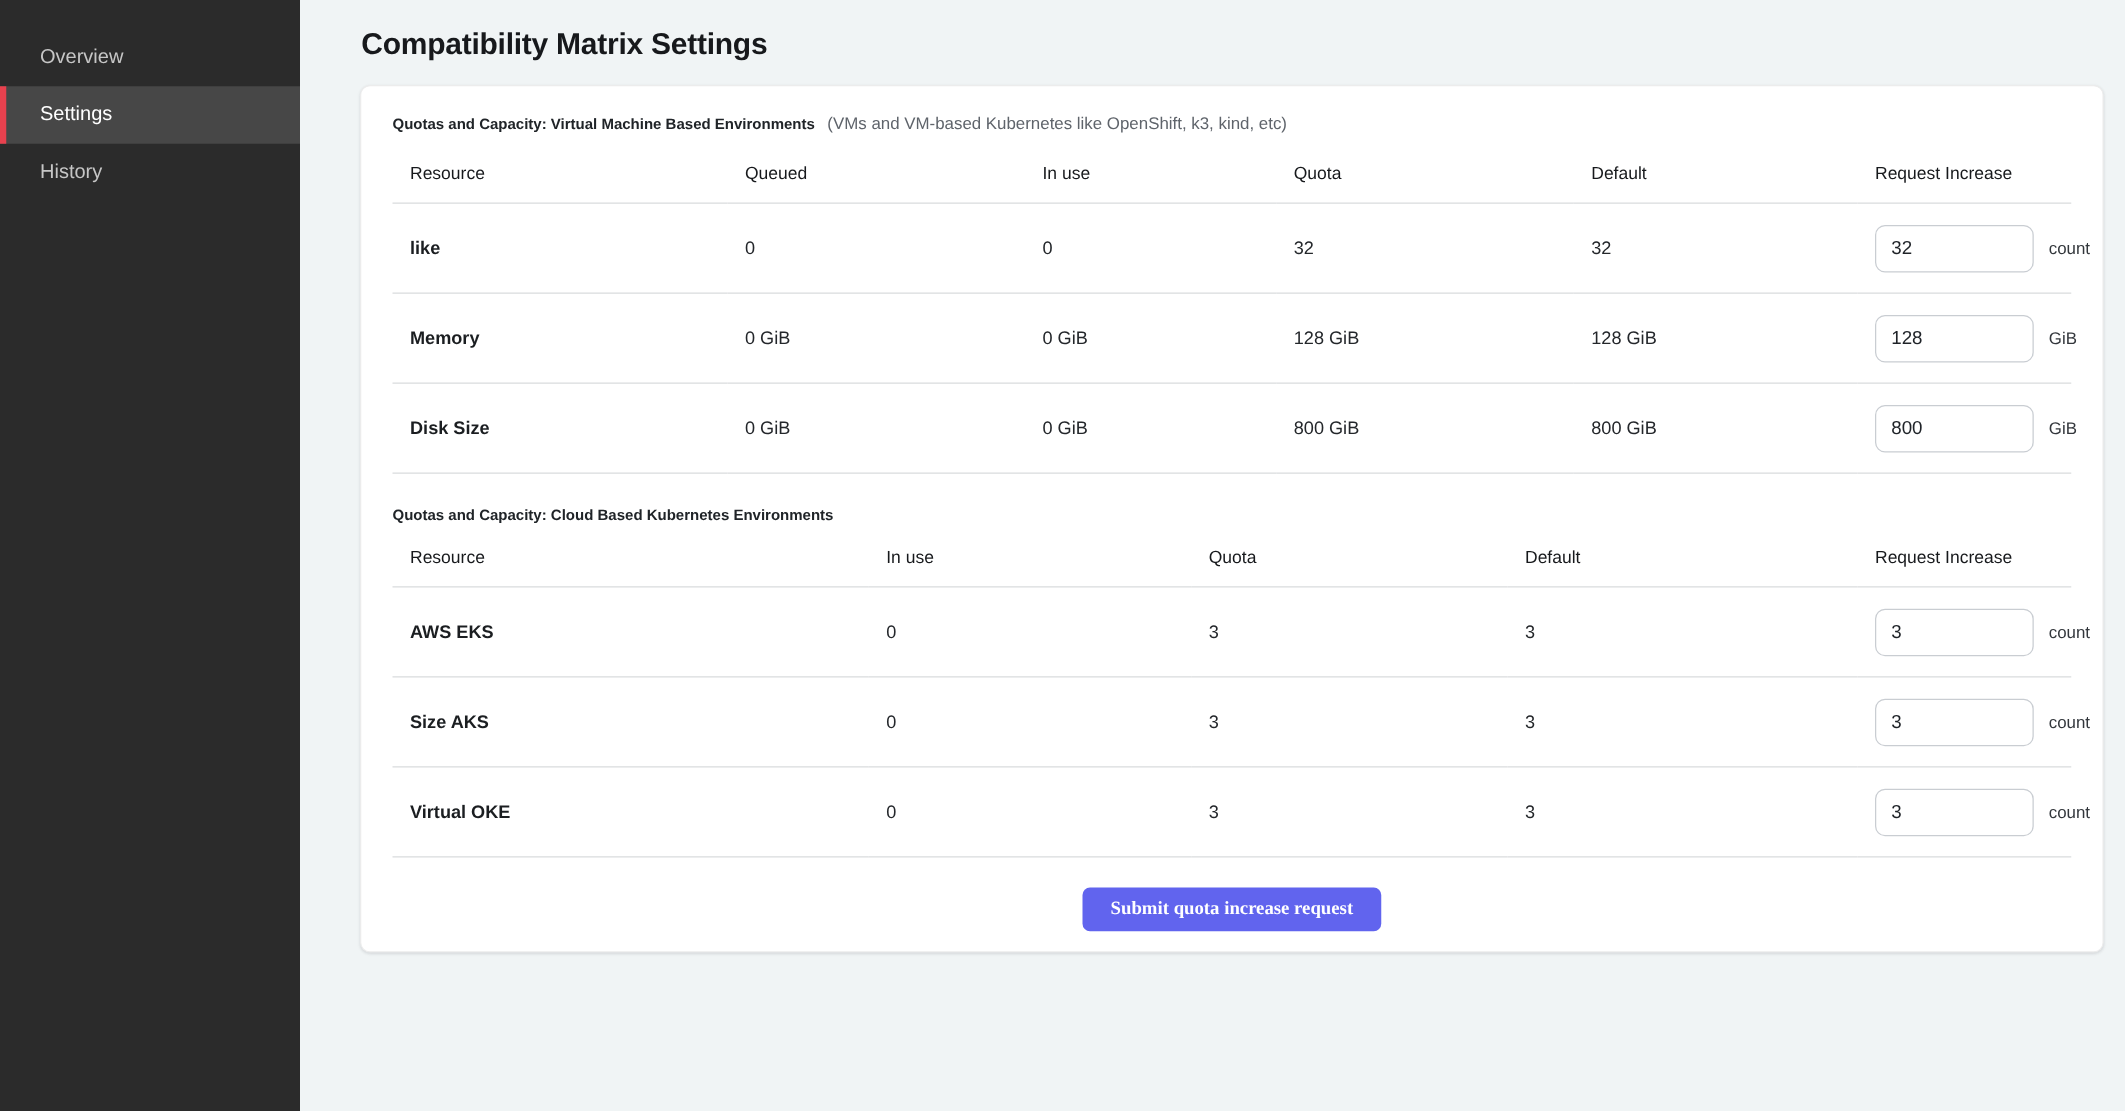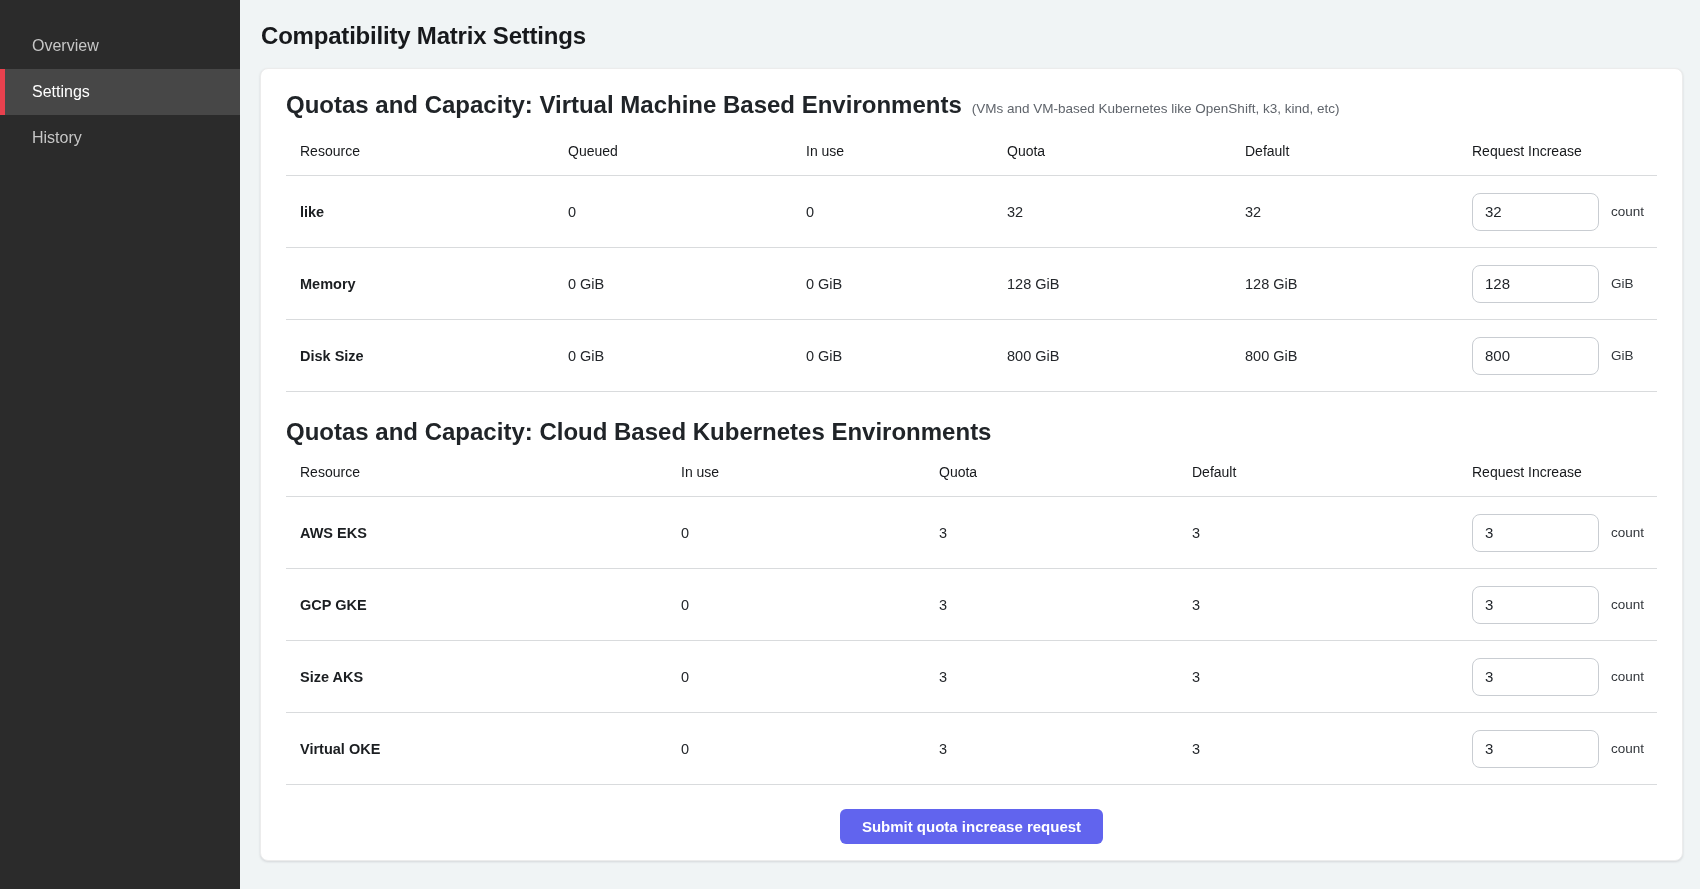--- a/index.html
+++ b/index.html
@@ -1,58 +1,58 @@
 <!DOCTYPE html>
 <html><head>
 <meta charset="utf-8">
 <style>
   * { margin:0; padding:0; box-sizing:border-box; }
   html,body { width:1700px; height:889px; overflow:hidden; }
   body { background:#f0f4f5; font-family:"Liberation Sans", sans-serif; color:#1f2328; }
-  .app { display:flex; width:1700px; height:889px; }
+  .app { display:flex; width:1700px; height:889px;gap:28px; }
 
   
   .sidebar { width:240px; flex-shrink:0; background:#2b2b2b; padding-top:23px; }
   .nav-item { height:46px; line-height:46px; padding-left:32px; color:#c6c6c6;
               font-size:16px; cursor:pointer; }
   .nav-item.active { background:#474747; color:#ffffff;
                      border-left:5px solid #e8414e; padding-left:27px; }
 
   
   .main { flex:1; padding:16px 17px 21px 20px; }
   .page-title { font-size:24px; font-weight:700; color:#17191c;
                 margin:6px 0 18px 1px; letter-spacing:-0.2px; }
 
   .card { background:#fff; border-radius:8px; border:1px solid #ececec;
           box-shadow:0 1px 3px rgba(20,24,34,.08), 0 1px 2px rgba(20,24,34,.05);
           padding:22px 25px 16px; }
 
   .section-head { display:flex; align-items:baseline; gap:10px; }
-  .section-title { font-size:24px; font-weight:600; color:#202428; }
+  .section-title { font-size:12px; font-weight:600; color:#202428; }
   .section-sub { font-size:13.5px; font-weight:400; color:#5f646b; }
   .section-title.k8s { margin-top:26px; }
 
   table { width:100%; border-collapse:collapse; table-layout:fixed; margin-top:24px; }
   table.k8s-table { margin-top:18px; }
   th { text-align:left; font-size:14px; font-weight:400; color:#17191c;
        padding:0 0 16px 14px; border-bottom:1px solid #d9dbdd; white-space:nowrap; }
   td { height:72px; vertical-align:middle; padding:0 0 0 14px; font-size:14.5px;
        color:#24272b; border-bottom:1px solid #d9dbdd; white-space:nowrap; }
   td.resource { font-weight:600; color:#1b1e21; }
 
   .req-wrap { display:flex; align-items:center; gap:12px; }
   .req-input { width:127px; height:38px; border:1px solid #c9cdd2; border-radius:8px;
                padding:0 12px; font-size:15px; color:#1f2328; background:#fff;
                font-family:"Liberation Sans", sans-serif; }
   .unit { font-size:13.5px; color:#33373c; }
 
   .submit-row { display:flex; justify-content:center; margin-top:24px; }
   .submit-btn { background:#6164ee; color:#ffffff; font-size:15px; font-weight:700;
                 border:none; border-radius:6px; height:35px; padding:0 22px;
-                cursor:pointer; font-family:Liberation Sans, sans-serif; }
+                cursor:pointer; font-family:Liberation Serif, serif; }
 </style>
 </head>
 <body>
 
 <div class="app">
 
   <aside class="sidebar">
     <nav>
         <div class="nav-item">Overview</div>
         <div class="nav-item active">Settings</div>
@@ -158,32 +158,20 @@
               <td>3</td>
               <td>3</td>
               <td>
                 <div class="req-wrap">
                   <input type="text" class="req-input" value="3" style="">
                   <span class="unit">count</span>
                 </div>
               </td>
             </tr>
             <tr>
-              <td class="resource">GCP GKE</td>
-              <td>0</td>
-              <td>3</td>
-              <td>3</td>
-              <td>
-                <div class="req-wrap">
-                  <input type="text" class="req-input" value="3" style="">
-                  <span class="unit">count</span>
-                </div>
-              </td>
-            </tr>
-            <tr>
               <td class="resource">Size AKS</td>
               <td>0</td>
               <td>3</td>
               <td>3</td>
               <td>
                 <div class="req-wrap">
                   <input type="text" class="req-input" value="3" style="">
                   <span class="unit">count</span>
                 </div>
               </td>

